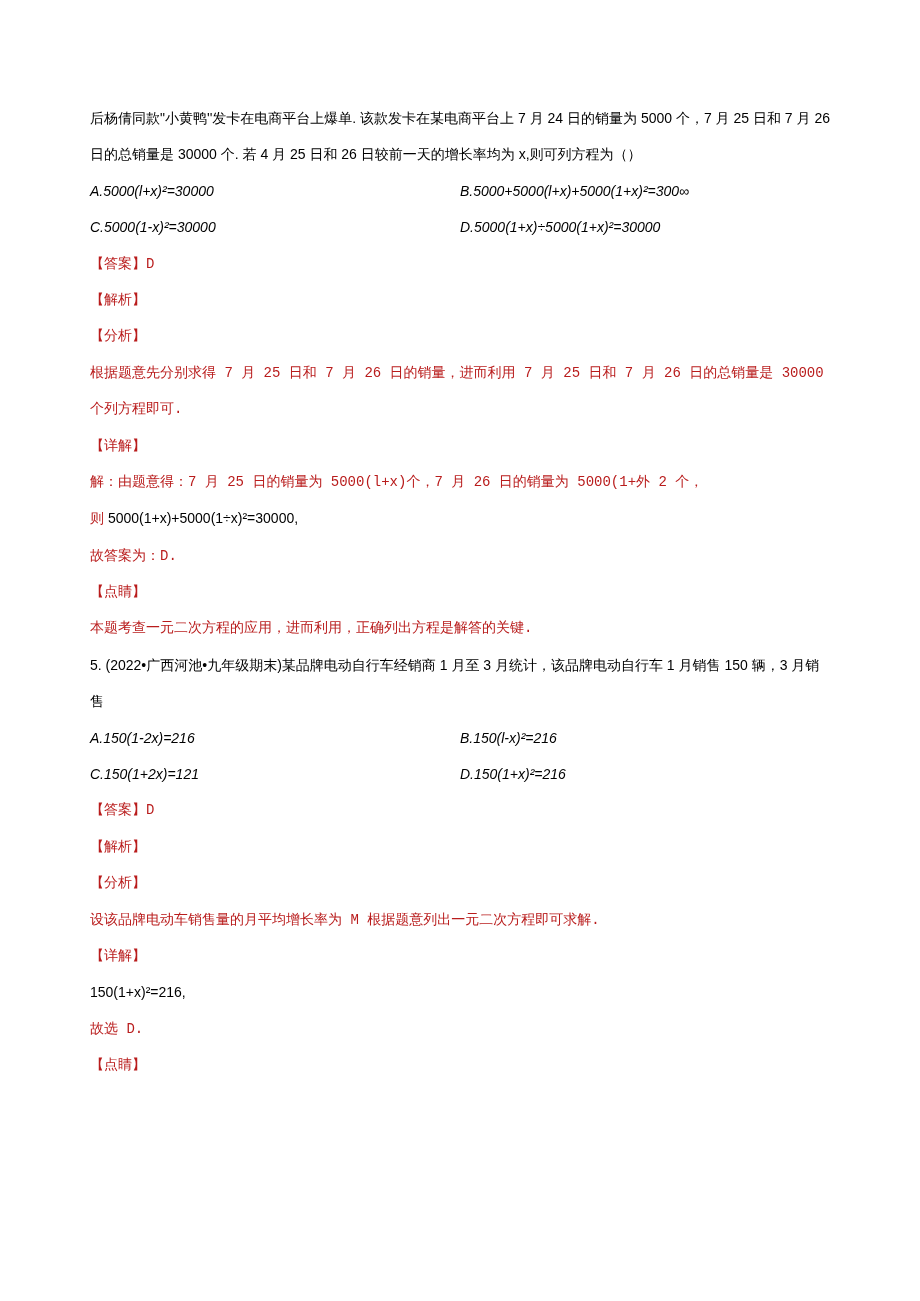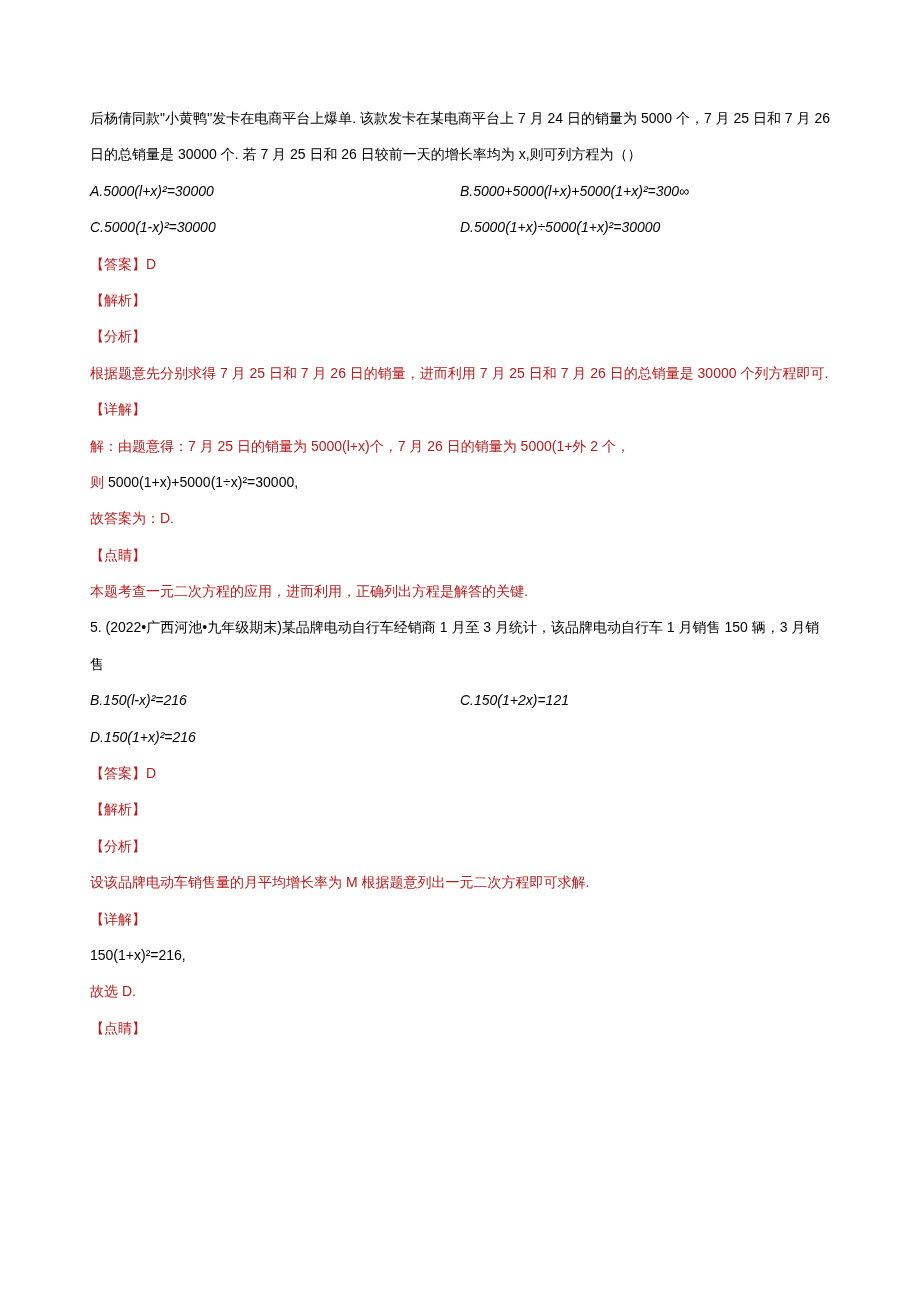--- a/index.html
+++ b/index.html
@@ -11,39 +11,39 @@
 }
 .page{
   width:920px;
   min-height:1301px;
   padding:100px 90px 40px 90px;
   box-sizing:border-box;
   font-size:14px;
   line-height:2.6;
 }
 .black{color:#000;}
-.red{color:#b91c1c;}
+.red{color:#b91c1c;font-family:Liberation Mono, monospace;}
 .options{
   display:flex;
   flex-wrap:wrap;
   font-style:italic;
 }
 .opt{
   width:50%;
   box-sizing:border-box;
 }
 p{margin:0;}
 </style>
 </head>
 <body>
 
 <div class="page">
 
   <p class="black">后杨倩同款"小黄鸭''发卡在电商平台上爆单. 该款发卡在某电商平台上 7 月 24 日的销量为 5000 个，7 月 25 日和 7 月 26</p>
-  <p class="black">日的总销量是 30000 个. 若 7 月 25 日和 26 日较前一天的增长率均为 x,则可列方程为（）</p>
+  <p class="black">日的总销量是 30000 个. 若 4 月 25 日和 26 日较前一天的增长率均为 x,则可列方程为（）</p>
 
   <div class="options">
     <p class="opt black">A.5000(l+x)²=30000</p>
     <p class="opt black">B.5000+5000(l+x)+5000(1+x)²=300∞</p>
     <p class="opt black">C.5000(1-x)²=30000</p>
     <p class="opt black">D.5000(1+x)÷5000(1+x)²=30000</p>
   </div>
 
   <p class="red">【答案】D</p>
   <p class="red">【解析】</p>
@@ -55,20 +55,21 @@
     <span class="red">则</span>
     <span class="black">5000(1+x)+5000(1÷x)²=30000,</span>
   </p>
   <p class="red">故答案为：D.</p>
   <p class="red">【点睛】</p>
   <p class="red">本题考查一元二次方程的应用，进而利用，正确列出方程是解答的关键.</p>
 
   <p class="black">5.    (2022•广西河池•九年级期末)某品牌电动自行车经销商 1 月至 3 月统计，该品牌电动自行车 1 月销售 150 辆，3 月销售</p>
 
   <div class="options">
+    <p class="opt black">A.150(1-2x)=216</p>
     <p class="opt black">B.150(l-x)²=216</p>
     <p class="opt black">C.150(1+2x)=121</p>
     <p class="opt black">D.150(1+x)²=216</p>
   </div>
 
   <p class="red">【答案】D</p>
   <p class="red">【解析】</p>
   <p class="red">【分析】</p>
   <p class="red">设该品牌电动车销售量的月平均增长率为 M 根据题意列出一元二次方程即可求解.</p>
   <p class="red">【详解】</p>

